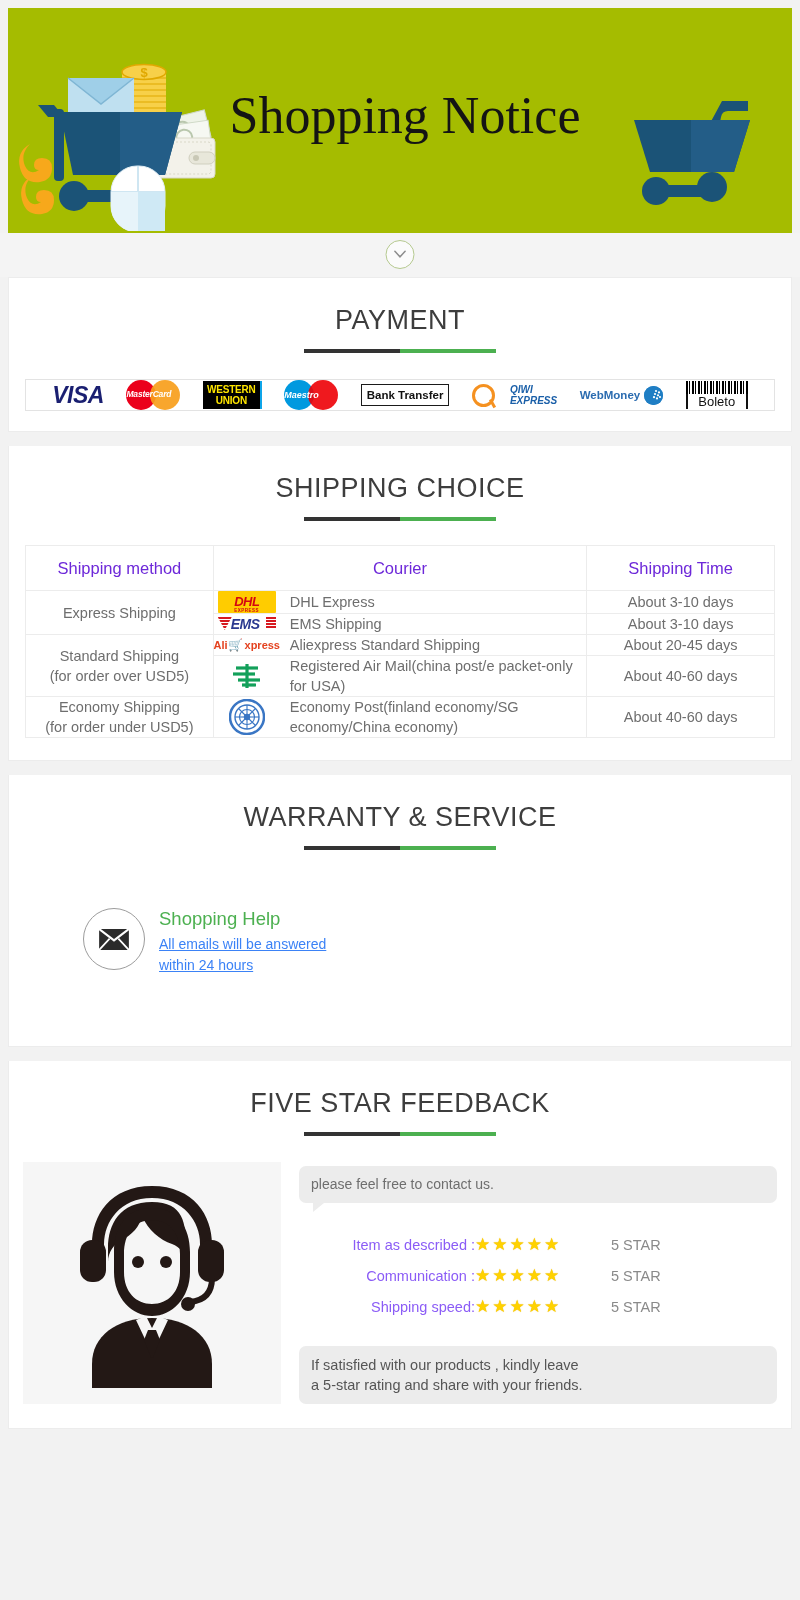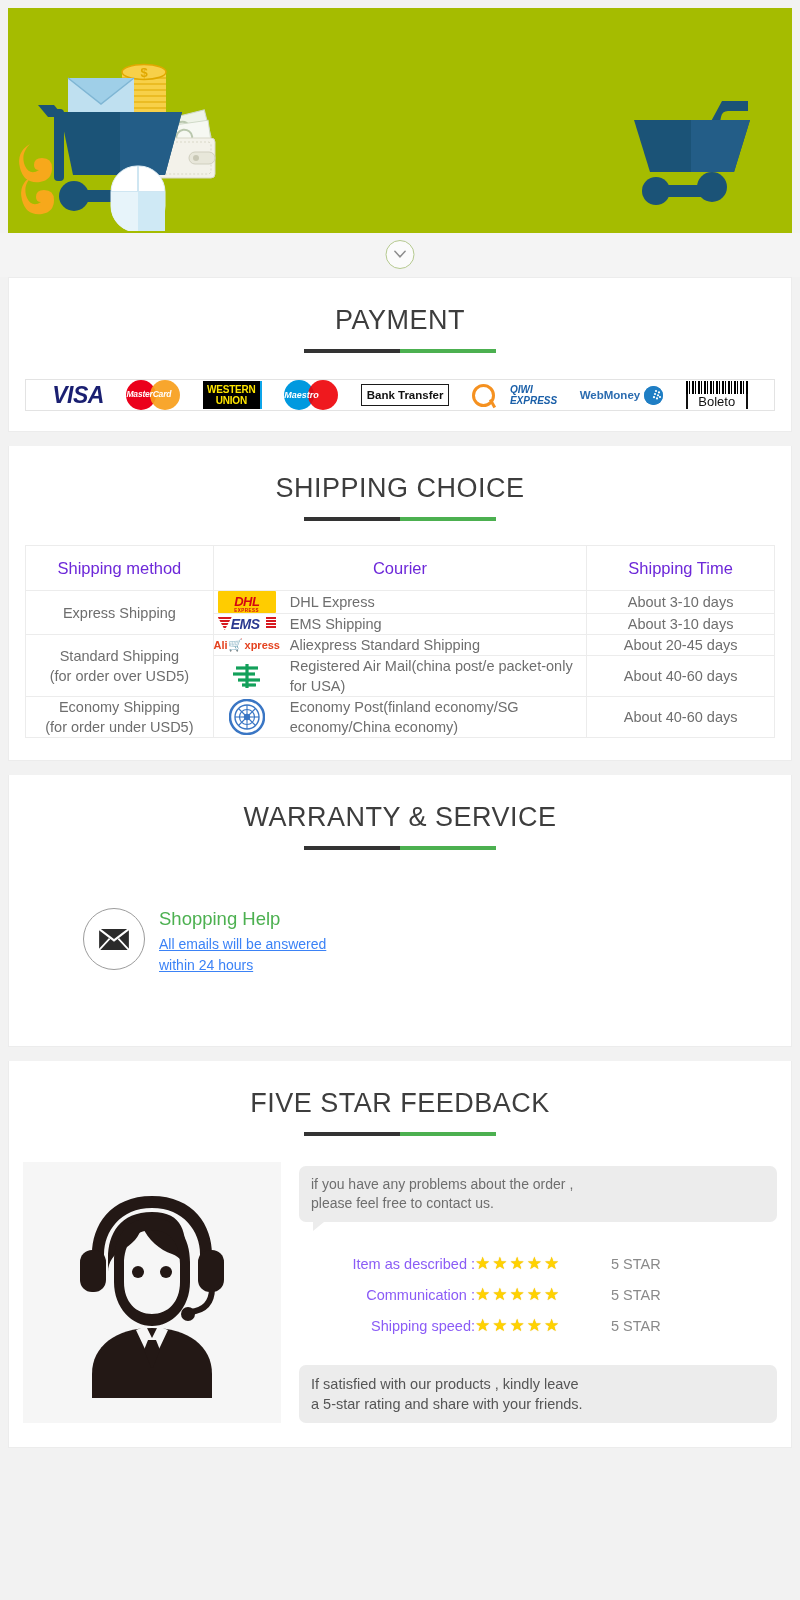--- a/index.html
+++ b/index.html
@@ -315,20 +315,21 @@
         <g>
           <rect x="95" y="110" width="54" height="66" rx="26" fill="#ffffff" stroke="#e2eff6"></rect>
           <path d="M95 136 h54" stroke="#cfe6f2" stroke-width="2"></path>
           <path d="M122 110 v66" stroke="#cfe6f2" stroke-width="2"></path>
           <path d="M122 136 h27 v40 a26 26 0 0 1 -27 0z" fill="#cfe9f5"></path>
           <path d="M95 136 h27 v40 a26 26 0 0 1 -27 -26z" fill="#e7f4fa"></path>
         </g>
       </svg>
     </div>
 
+    <div class="banner-title">Shopping Notice</div>
 
     <div class="illo-right">
       <svg viewBox="0 0 170 150" width="170" height="150">
         <g fill="#1b5377">
           <path d="M110 28 h26 v10 h-20 q-6 0 -7 6 l-2 10 h-11z"></path>
           <path d="M22 47 h116 l-16 52 h-84z" fill="#1b5377"></path>
           <path d="M79 47 h59 l-16 52 h-43z" fill="#235d87"></path>
           <circle cx="44" cy="118" r="14"></circle>
           <circle cx="100" cy="114" r="15"></circle>
           <rect x="44" y="112" width="56" height="12"></rect>
@@ -590,21 +591,20 @@
 
             <rect x="56" y="180" width="68" height="34" fill="#231815"></rect>
             <rect x="62" y="186" width="56" height="24" fill="#231815"></rect>
             <rect x="52" y="214" width="76" height="6"></rect>
           </g>
         </svg>
       </div>
 
       <div class="fb-right">
         <div class="bubble top">
-          <div>if you have any problems about the order ,</div>
           <div>please feel free to contact us.</div>
         </div>
 
         <div class="ratings">
           <div class="rate-row">
             <span class="rate-label">Item as described :</span>
             <span class="rate-stars">
               <span class="st">★</span>
               <span class="st">★</span>
               <span class="st">★</span>

